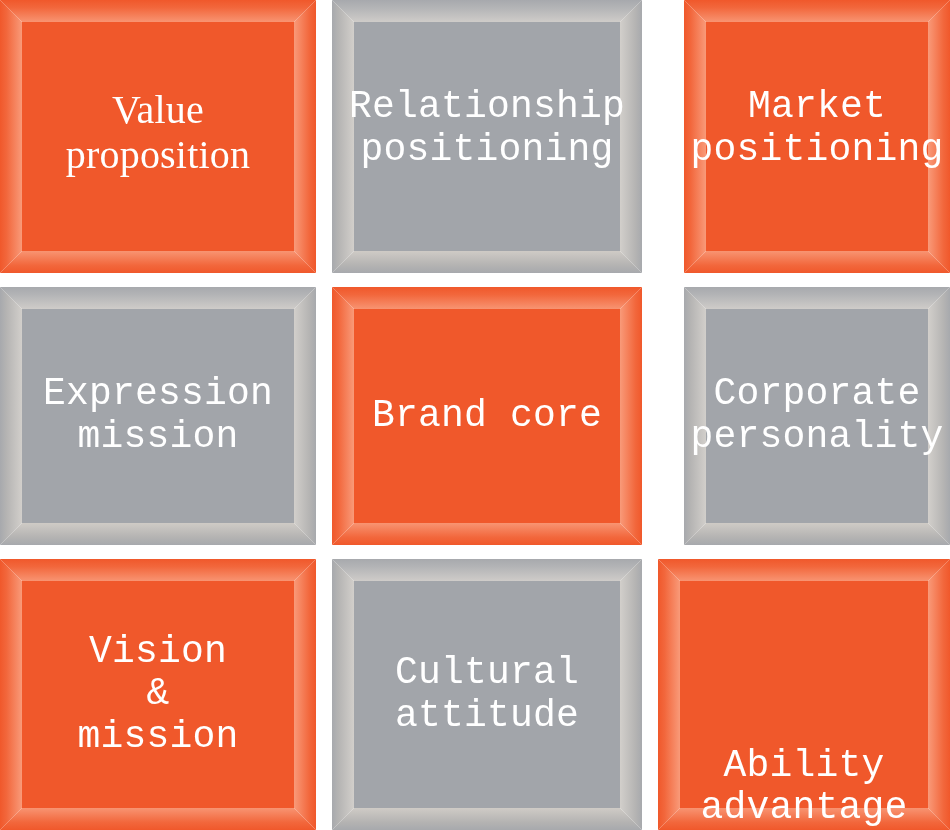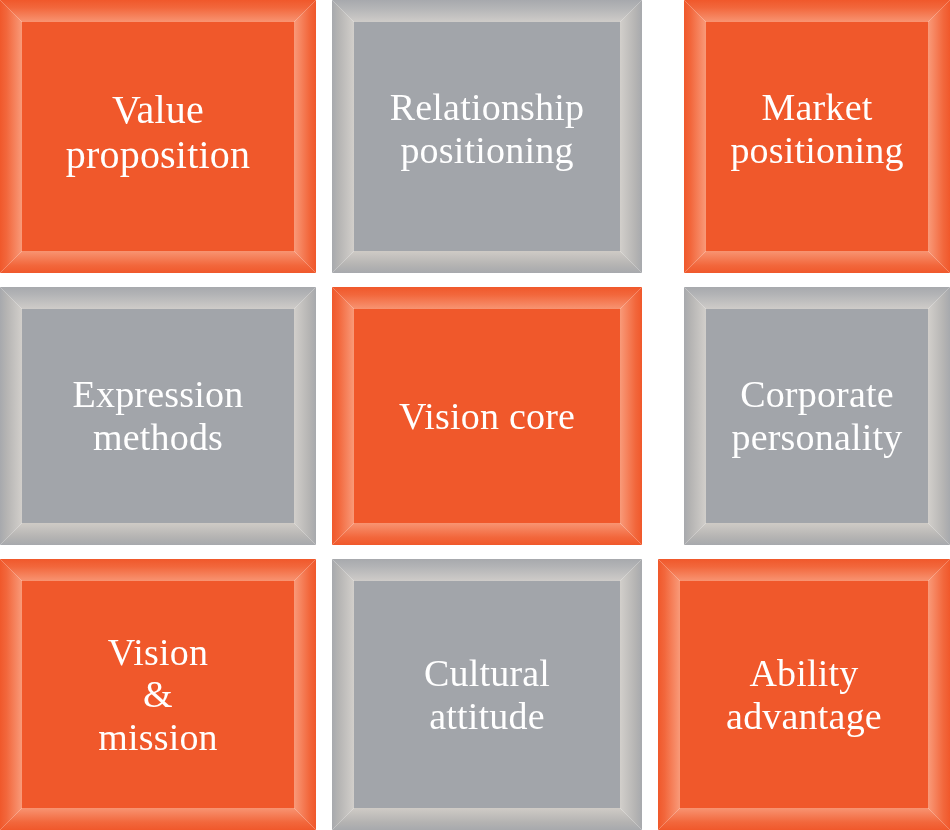--- a/index.html
+++ b/index.html
@@ -96,25 +96,25 @@
 
   
   .c-r1c1 { grid-column: 1; grid-row: 1; }
   .c-r1c2 { grid-column: 3; grid-row: 1; }
   .c-r1c3 { grid-column: 5; grid-row: 1; margin-left: 26px; }
   .c-r2c1 { grid-column: 1; grid-row: 3; }
   .c-r2c2 { grid-column: 3; grid-row: 3; }
   .c-r2c3 { grid-column: 5; grid-row: 3; margin-left: 26px; }
   .c-r3c1 { grid-column: 1; grid-row: 5; }
   .c-r3c2 { grid-column: 3; grid-row: 5; }
-  .c-r3c3 { grid-column: 5; grid-row: 5; }
+  .c-r3c3 { grid-column: 5; grid-row: 5; align-items: flex-end; }
 
   
   .fs-40 { font-size: 40px; }
-  .fs-38 { font-size: 38px; }
+  .fs-38 { font-size: 38px; font-family: Liberation Mono, monospace; }
 
   
   .nudge-up { transform: translateY(-8px); }
   .nudge-up-sm { transform: translateY(-4px); }
 </style>
 </head>
 <body>
 
 <div id="matrix">
 
@@ -156,32 +156,32 @@
 
   <div class="cell gray c-r2c1">
     <div class="frame">
       <div class="edge e-top"></div>
       <div class="edge e-bot"></div>
       <div class="edge e-left"></div>
       <div class="edge e-right"></div>
       <div class="inner"></div>
     </div>
     <div class="label fs-38">Expression
-methods</div>
+mission</div>
   </div>
 
   <div class="cell orange c-r2c2">
     <div class="frame">
       <div class="edge e-top"></div>
       <div class="edge e-bot"></div>
       <div class="edge e-left"></div>
       <div class="edge e-right"></div>
       <div class="inner"></div>
     </div>
-    <div class="label fs-38">Vision core</div>
+    <div class="label fs-38">Brand core</div>
   </div>
 
   <div class="cell gray c-r2c3">
     <div class="frame">
       <div class="edge e-top"></div>
       <div class="edge e-bot"></div>
       <div class="edge e-left"></div>
       <div class="edge e-right"></div>
       <div class="inner"></div>
     </div>

